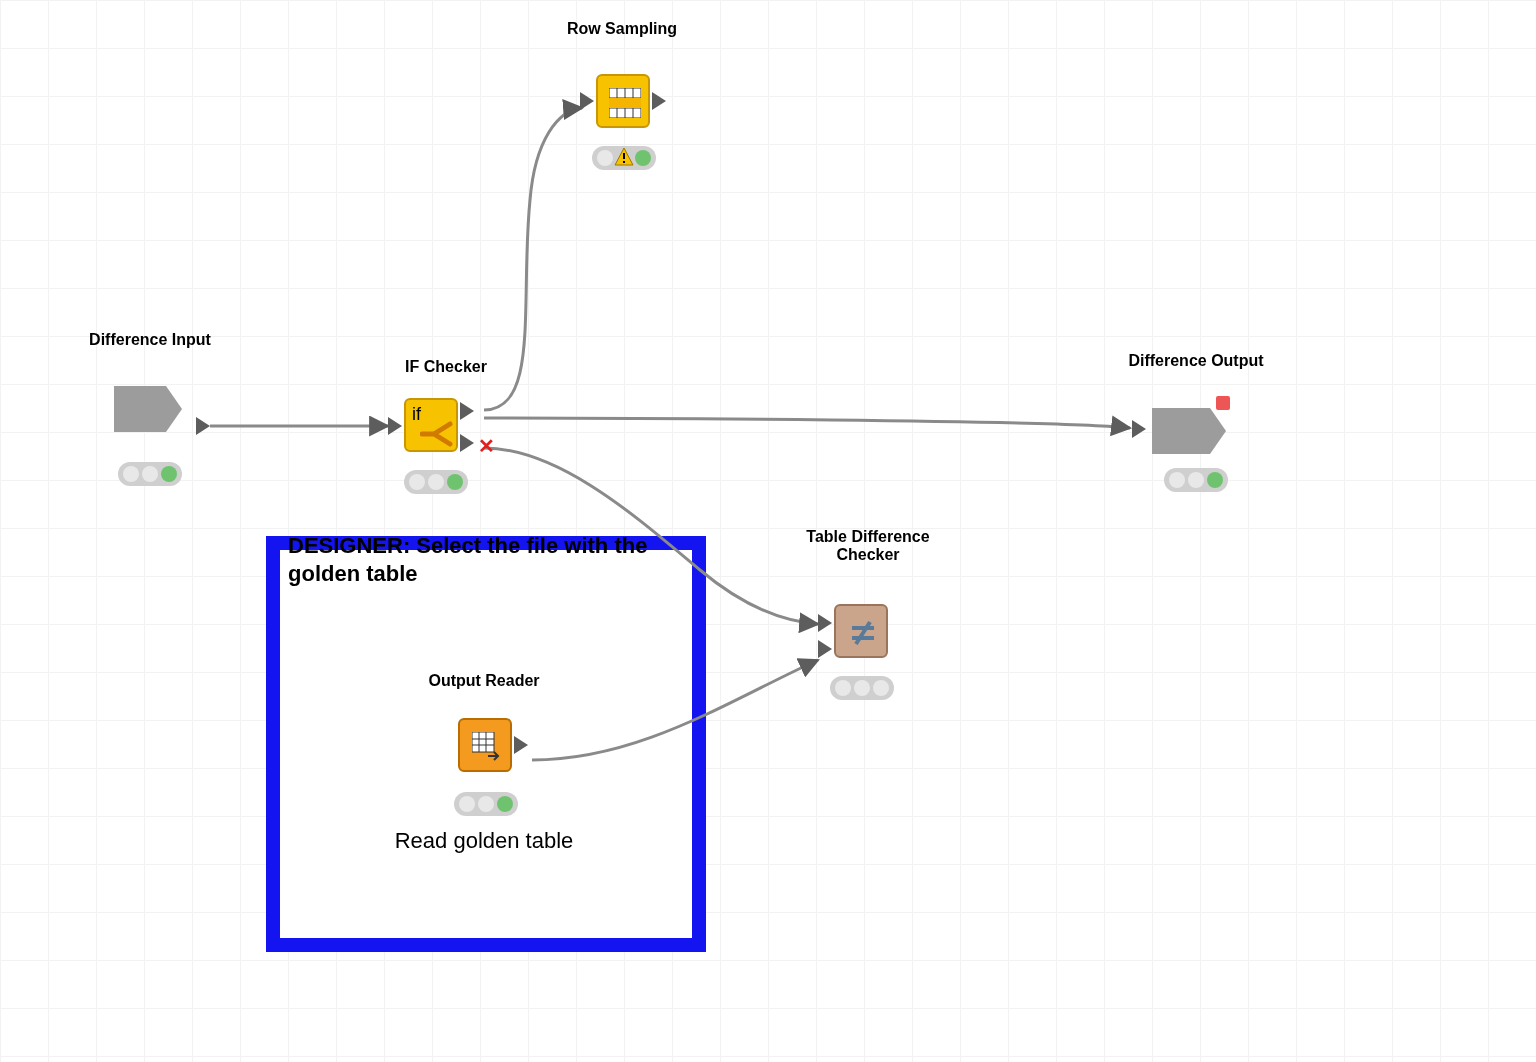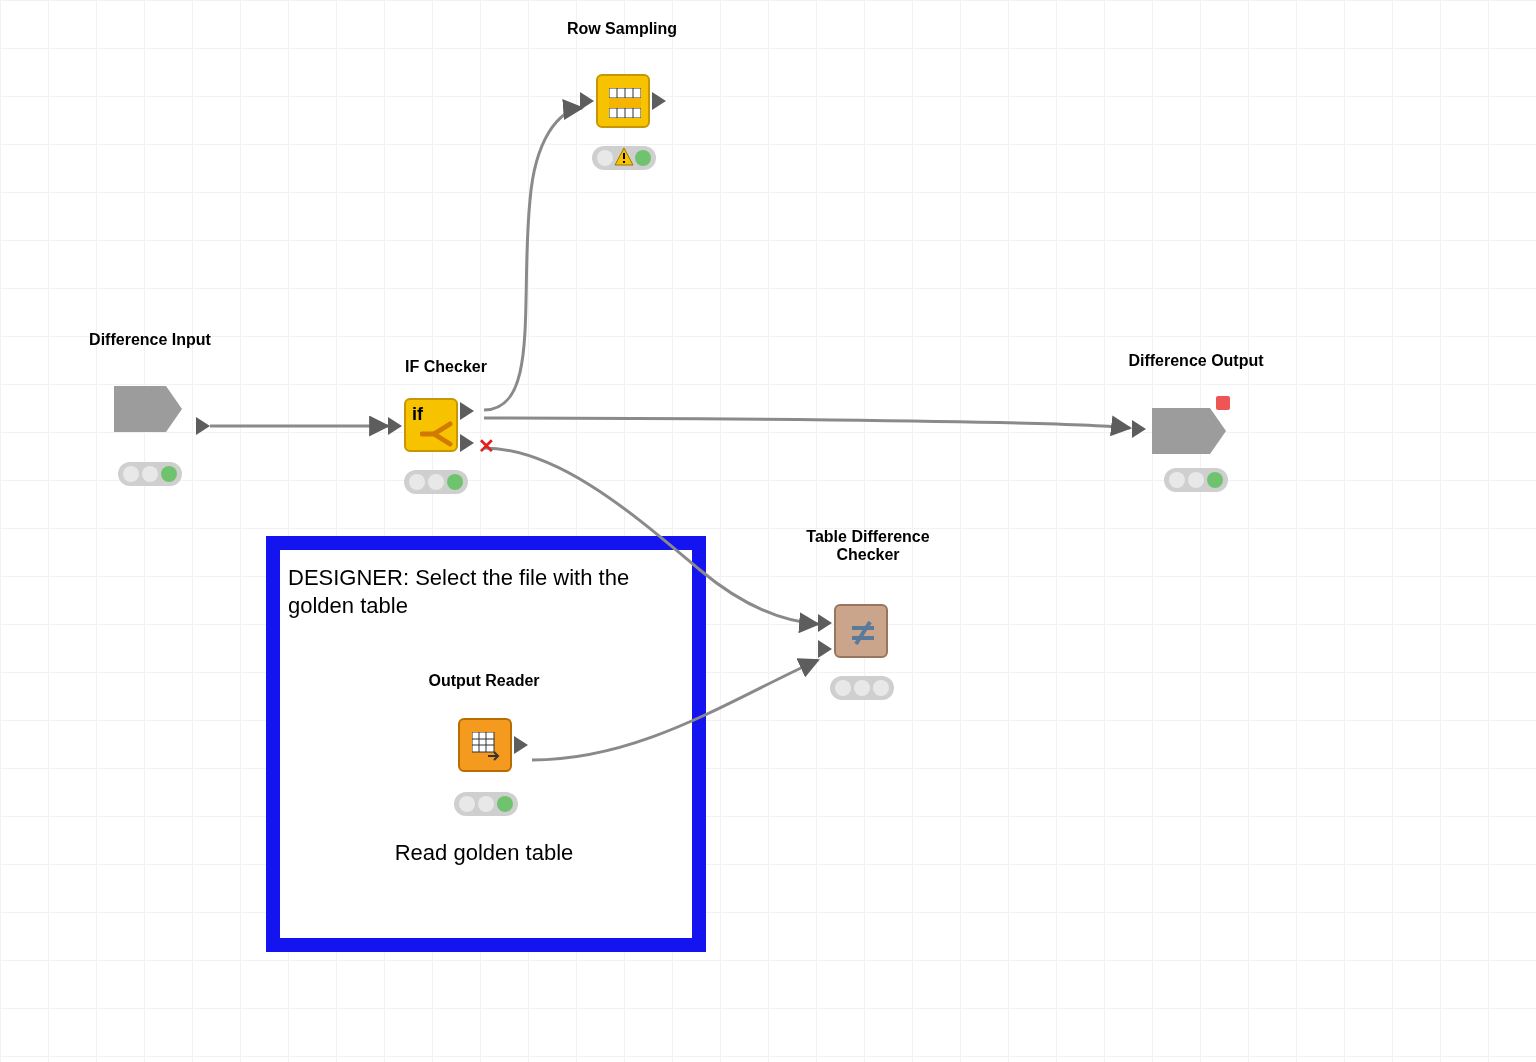--- a/index.html
+++ b/index.html
@@ -35,21 +35,20 @@
     color: #000;
     white-space: pre;
     transform: translateX(-50%);
   }
   .node-sublabel {
     position: absolute;
     text-align: center;
     font-size: 22px;
     color: #000;
     transform: translateX(-50%);
-    margin-top: 12px;
   }
   .node-icon {
     position: absolute;
     width: 54px;
     height: 54px;
     border-radius: 6px;
     box-sizing: border-box;
   }
   .traffic {
     position: absolute;
@@ -99,21 +98,21 @@
     background:#e55;
     border-radius:2px;
   }
 </style>
 </head>
 <body>
 
 <div class="canvas">
 
   <div class="annotation-box" style="left:266px; top:536px; width:440px; height:416px;"></div>
-  <div class="annotation-text" style="left:288px; top:564px; width:400px; white-space:pre-line;">DESIGNER: Select the file with the
+  <div class="annotation-text" style="left:288px; top:532px; width:400px; white-space:pre-line;font-weight:bold;">DESIGNER: Select the file with the
 golden table</div>
 
   <svg class="connectors">
     <defs>
       <marker id="arrow" viewBox="0 0 10 10" refX="9" refY="5" markerWidth="7" markerHeight="7" orient="auto-start-reverse">
         <path d="M 0 0 L 10 5 L 0 10 z" fill="#5d5d5d"></path>
       </marker>
     </defs>
 
     <path d="M 210 426 L 388 426" stroke="#8a8a8a" stroke-width="3" fill="none" marker-end="url(#arrow)"></path>
@@ -135,21 +134,21 @@
   </div>
   <div class="port-tri" style="left:196px; top:417px;"></div>
   <div class="traffic" style="left:118px; top:462px;">
     <span class="dot"></span>
       <span class="dot"></span>
       <span class="dot green"></span>
   </div>
 
   <div class="node-label" style="left:446px; top:358px;">IF Checker</div>
   <div class="node-icon" style="left:404px; top:398px; background:#f7c200; border:2px solid #c79600;">
-    <span style="position:absolute; left:6px; top:4px; font-size:18px; font-weight:bold; color:#000;">if</span>
+    <span style="position:absolute; left:6px; top:4px; font-size:18px; font-weight:normal; color:#000;">if</span>
     <svg style="position:absolute; left:14px; top:20px;" width="34" height="30">
       <path d="M 2 14 L 14 14 M 14 14 L 30 4 M 14 14 L 30 24" stroke="#d17a00" stroke-width="5" fill="none" stroke-linecap="round"></path>
     </svg>
   </div>
   <div class="port-tri" style="left:388px; top:417px;"></div>
   <div class="port-tri" style="left:460px; top:402px;"></div>
   <div class="port-tri" style="left:460px; top:434px;"></div>
   <span class="red-x" style="left:478px; top:434px;">✕</span>
   <div class="traffic" style="left:404px; top:470px;">
     <span class="dot"></span>

